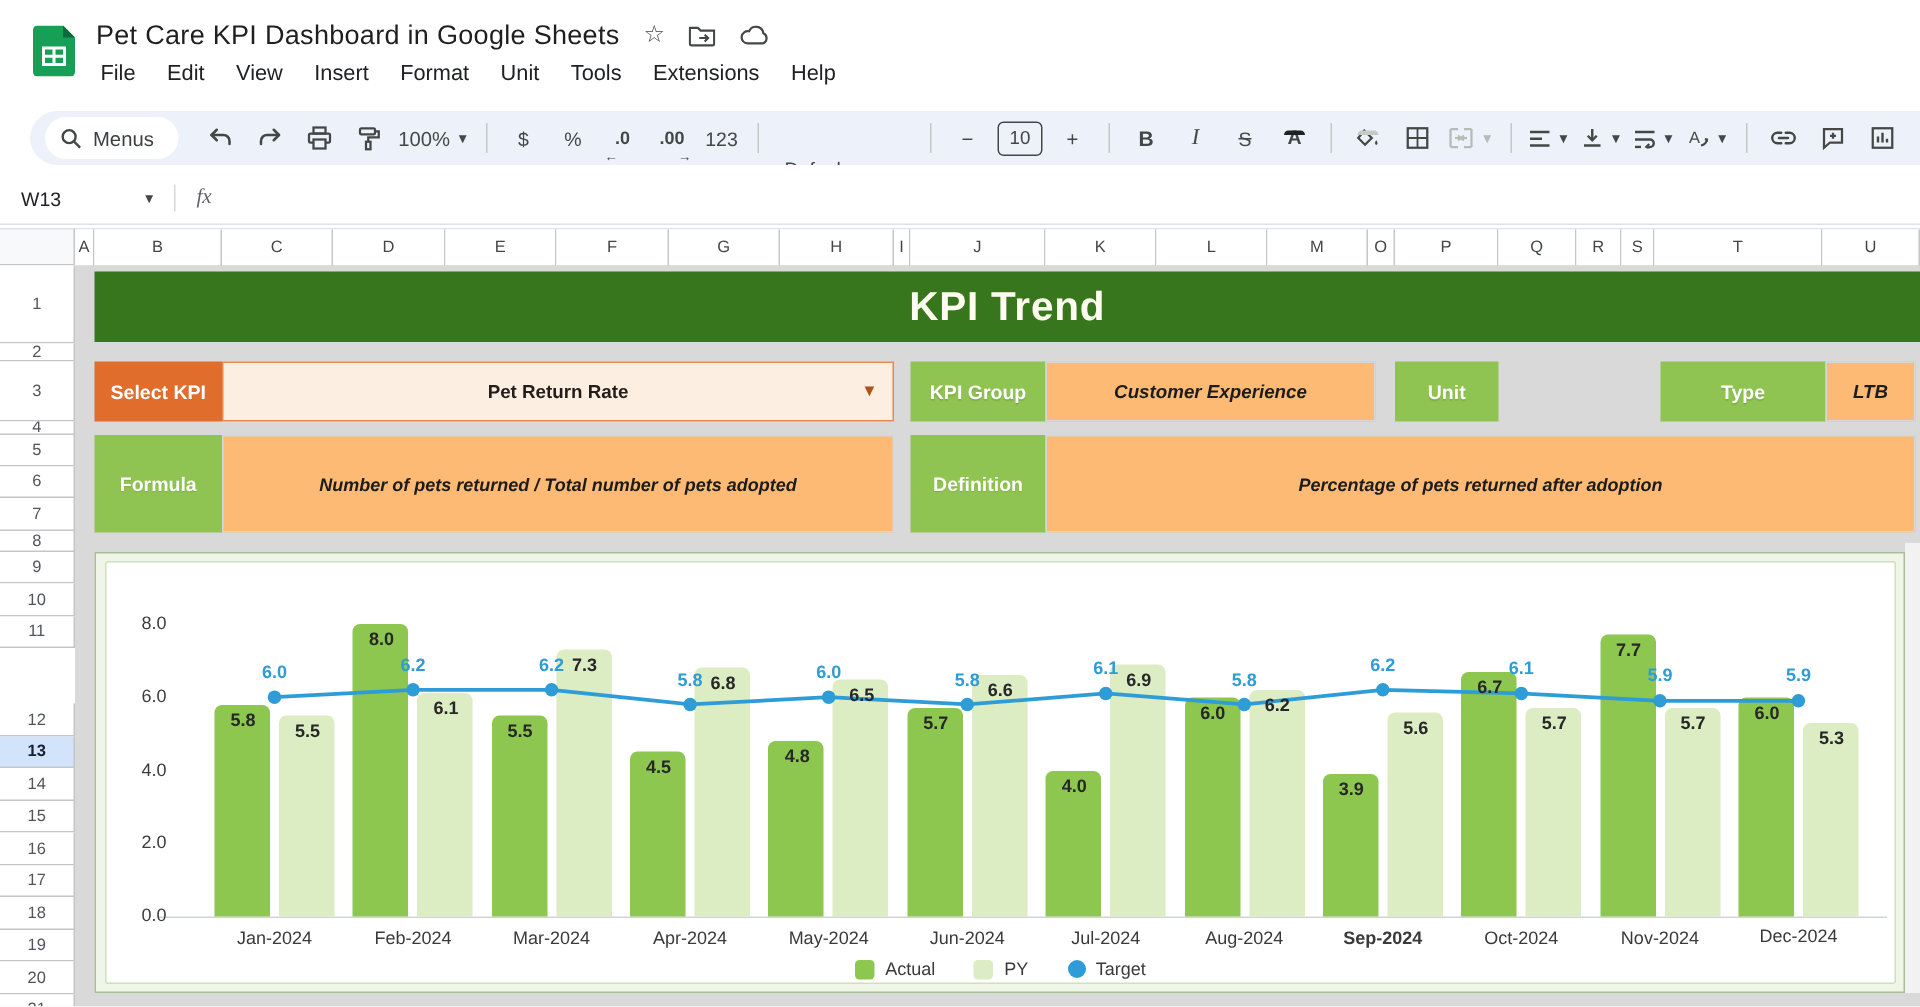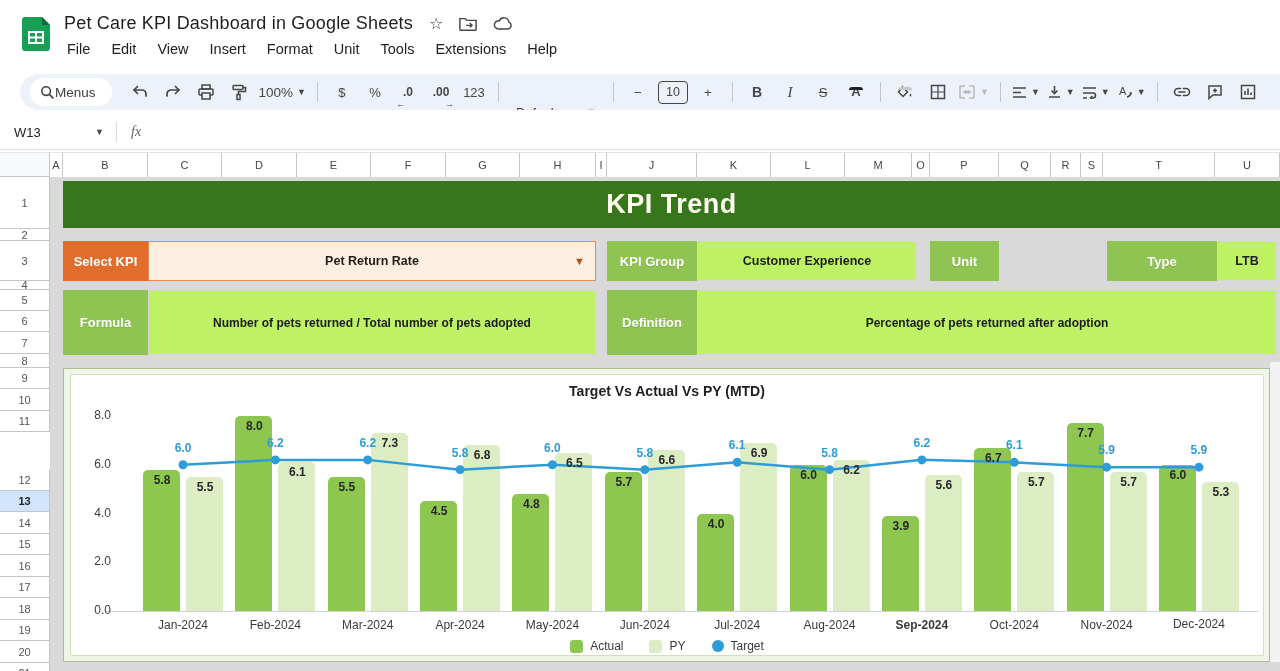--- a/index.html
+++ b/index.html
@@ -15,21 +15,21 @@
   .menu-bar{position:absolute;left:64px;top:40px;display:flex;gap:15px;}
   .menu-item{font-size:14.5px;color:#202124;padding:1px 3px;border-radius:4px;cursor:default;}
 
   
   .toolbar{position:absolute;left:20px;top:74px;width:1290px;height:36px;background:#edf2fa;
     border-radius:22px;display:flex;align-items:center;gap:7px;padding-left:10px;box-sizing:border-box;overflow:hidden;}
   .t-item{display:flex;align-items:center;justify-content:center;min-width:26px;height:28px;
     border-radius:4px;color:#444746;font-size:13.5px;}
   .t-item svg{display:block;}
   .search-pill{background:#fff;border-radius:16px;height:28px;display:flex;align-items:center;
-    padding:0 16px 0 10px;color:#3c4043;font-size:13.5px;margin-right:8px;}
+    gap:7px;padding:0 16px 0 10px;color:#3c4043;font-size:13.5px;margin-right:8px;}
   .sep{width:1px;height:20px;background:#c4c7c5;margin:0 4px;flex:0 0 1px;}
   .caret{font-size:9px;color:#444746;margin-left:4px;}
   .num-fmt{font-size:13px;color:#444746;font-weight:500;}
   .dec{position:relative;font-size:12px;font-weight:600;}
   .dec .arr{position:absolute;font-size:9px;bottom:-3px;}
   .font-box{width:80px;justify-content:space-between;padding:0 6px;font-size:13px;color:#444746;margin-top:40px;}
   .size-box{width:28px;height:21px;border:1.5px solid #444746;border-radius:4px;display:flex;
     align-items:center;justify-content:center;font-size:12.5px;color:#444746;}
   .bld{font-weight:700;font-size:14px;}
   .itl{font-style:italic;font-family:"Liberation Serif",serif;font-size:15px;}
@@ -60,22 +60,22 @@
   .row-h.sel{background:#d2e3fc;color:#17212c;font-weight:700;}
   .grid-bg{position:absolute;left:50px;top:177px;width:1230px;height:494px;background:#d9d9d9;}
   .right-strip{position:absolute;left:1270px;top:362px;width:10px;height:300px;background:#f2f2f2;}
 
   
   .abs{position:absolute;box-sizing:border-box;}
   .banner{left:63px;top:181px;width:1217px;height:47px;background:#38761d;display:flex;
     align-items:center;justify-content:center;color:#fffdf0;font-size:27px;font-weight:700;letter-spacing:.5px;}
   .glabel{background:#90c452;color:#fff;font-weight:700;font-size:13px;display:flex;
     align-items:center;justify-content:center;text-shadow:0 1px 1px rgba(0,0,0,.12);}
-  .wbox{background:#bef264;border:1px solid #d6d6d6;color:#1c1c1c;font-weight:700;font-size:12.5px;
-    display:flex;align-items:center;justify-content:center;text-align:center;padding:0 8px;}
+  .wbox{background:#fdba74;border:1px solid #d6d6d6;color:#1c1c1c;font-weight:700;font-size:12.5px;
+    display:flex;align-items:center;justify-content:center;text-align:center;padding:0 8px;font-style:italic;}
   .olabel{left:63px;top:241px;width:85px;height:40px;background:#e06d2c;color:#fff;font-weight:700;
     font-size:13px;display:flex;align-items:center;justify-content:center;}
   .kpi-dd{left:148px;top:241px;width:448px;height:40px;background:#fdeee2;border:1.5px solid #e8894a;
     display:flex;align-items:center;justify-content:center;font-weight:700;font-size:12.5px;color:#241e19;}
   .kpi-dd .dd-caret{position:absolute;right:10px;top:13px;color:#b05318;font-size:11px;}
 
   
   .chart-outer{left:63px;top:368px;width:1207px;height:294px;background:#eff6e7;border:1px solid #a9bd97;}
   .chart-card{position:absolute;left:70px;top:374px;width:1194px;height:282px;background:#fff;
     border:1px solid #cfe0ba;border-radius:2px;box-sizing:border-box;}
@@ -362,21 +362,20 @@
   <div class="abs glabel" style="left:1107px;top:241px;width:110px;height:40px;">Type</div>
   <div class="abs wbox" style="left:1217px;top:241px;width:60px;height:40px;">LTB</div>
 
   <div class="abs glabel" style="left:63px;top:290px;width:85px;height:65px;">Formula</div>
   <div class="abs wbox" style="left:148px;top:290px;width:448px;height:65px;font-size:12px;">Number of pets returned / Total number of pets adopted</div>
   <div class="abs glabel" style="left:607px;top:290px;width:90px;height:65px;">Definition</div>
   <div class="abs wbox" style="left:697px;top:290px;width:580px;height:65px;font-size:12px;">Percentage of pets returned after adoption</div>
 
   <div class="abs chart-outer"></div>
   <div class="chart-card">
-    <div class="chart-title">Target Vs Actual Vs PY (MTD)</div>
     <div class="baseline"></div>
     <svg class="target-svg" viewBox="0 0 1194 282">
         <polyline points="112,89.75 204.36,84.875 296.72,84.875 389.08,94.625 481.44,89.75 573.8,94.625 666.16,87.3125 758.52,94.625 850.88,84.875 943.24,87.3125 1035.6,92.1875 1127.96,92.1875" fill="none" stroke="#2e9cd6" stroke-width="2.5"></polyline>
         <circle cx="112" cy="89.75" r="4.5" fill="#2e9cd6"></circle>
         <circle cx="204.36" cy="84.875" r="4.5" fill="#2e9cd6"></circle>
         <circle cx="296.72" cy="84.875" r="4.5" fill="#2e9cd6"></circle>
         <circle cx="389.08" cy="94.625" r="4.5" fill="#2e9cd6"></circle>
         <circle cx="481.44" cy="89.75" r="4.5" fill="#2e9cd6"></circle>
         <circle cx="573.8" cy="94.625" r="4.5" fill="#2e9cd6"></circle>
         <circle cx="666.16" cy="87.3125" r="4.5" fill="#2e9cd6"></circle>

